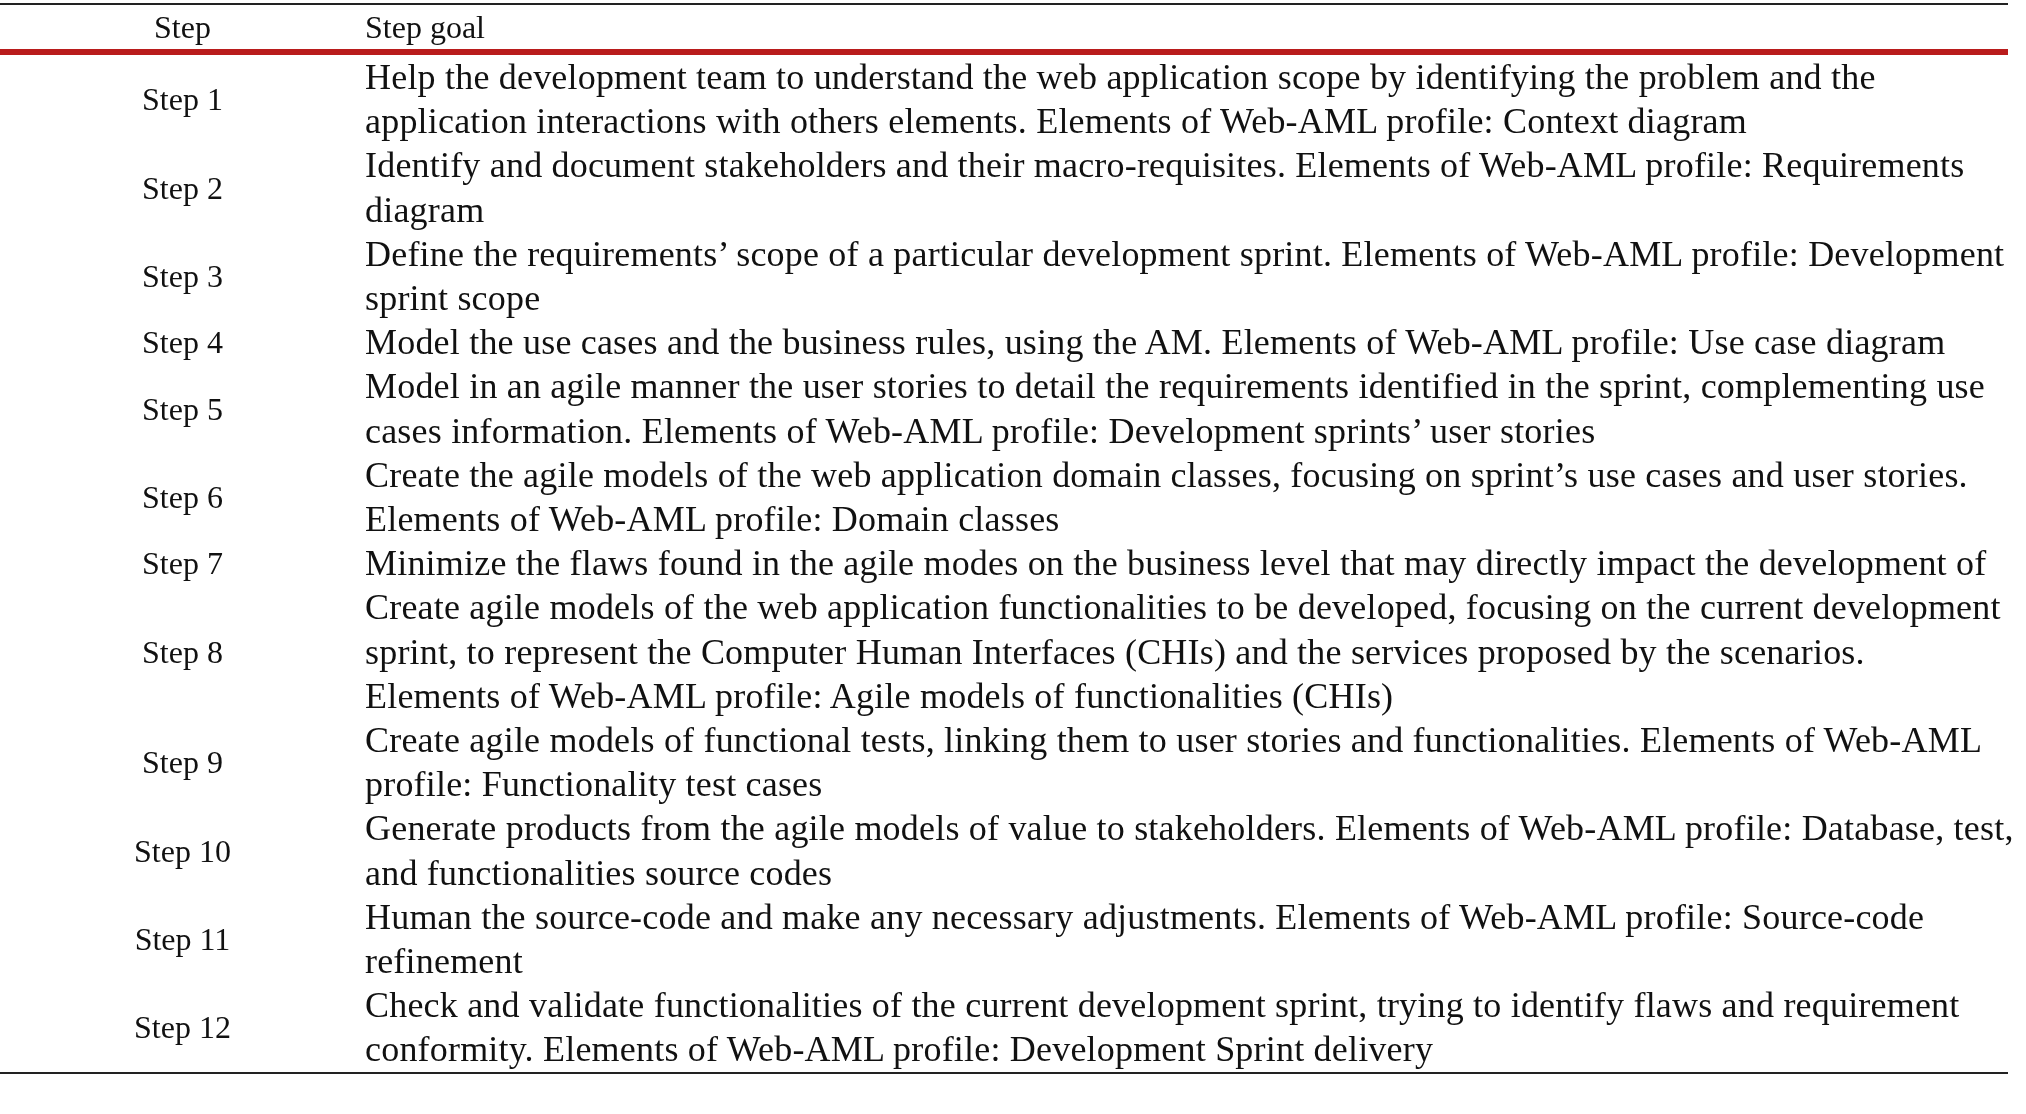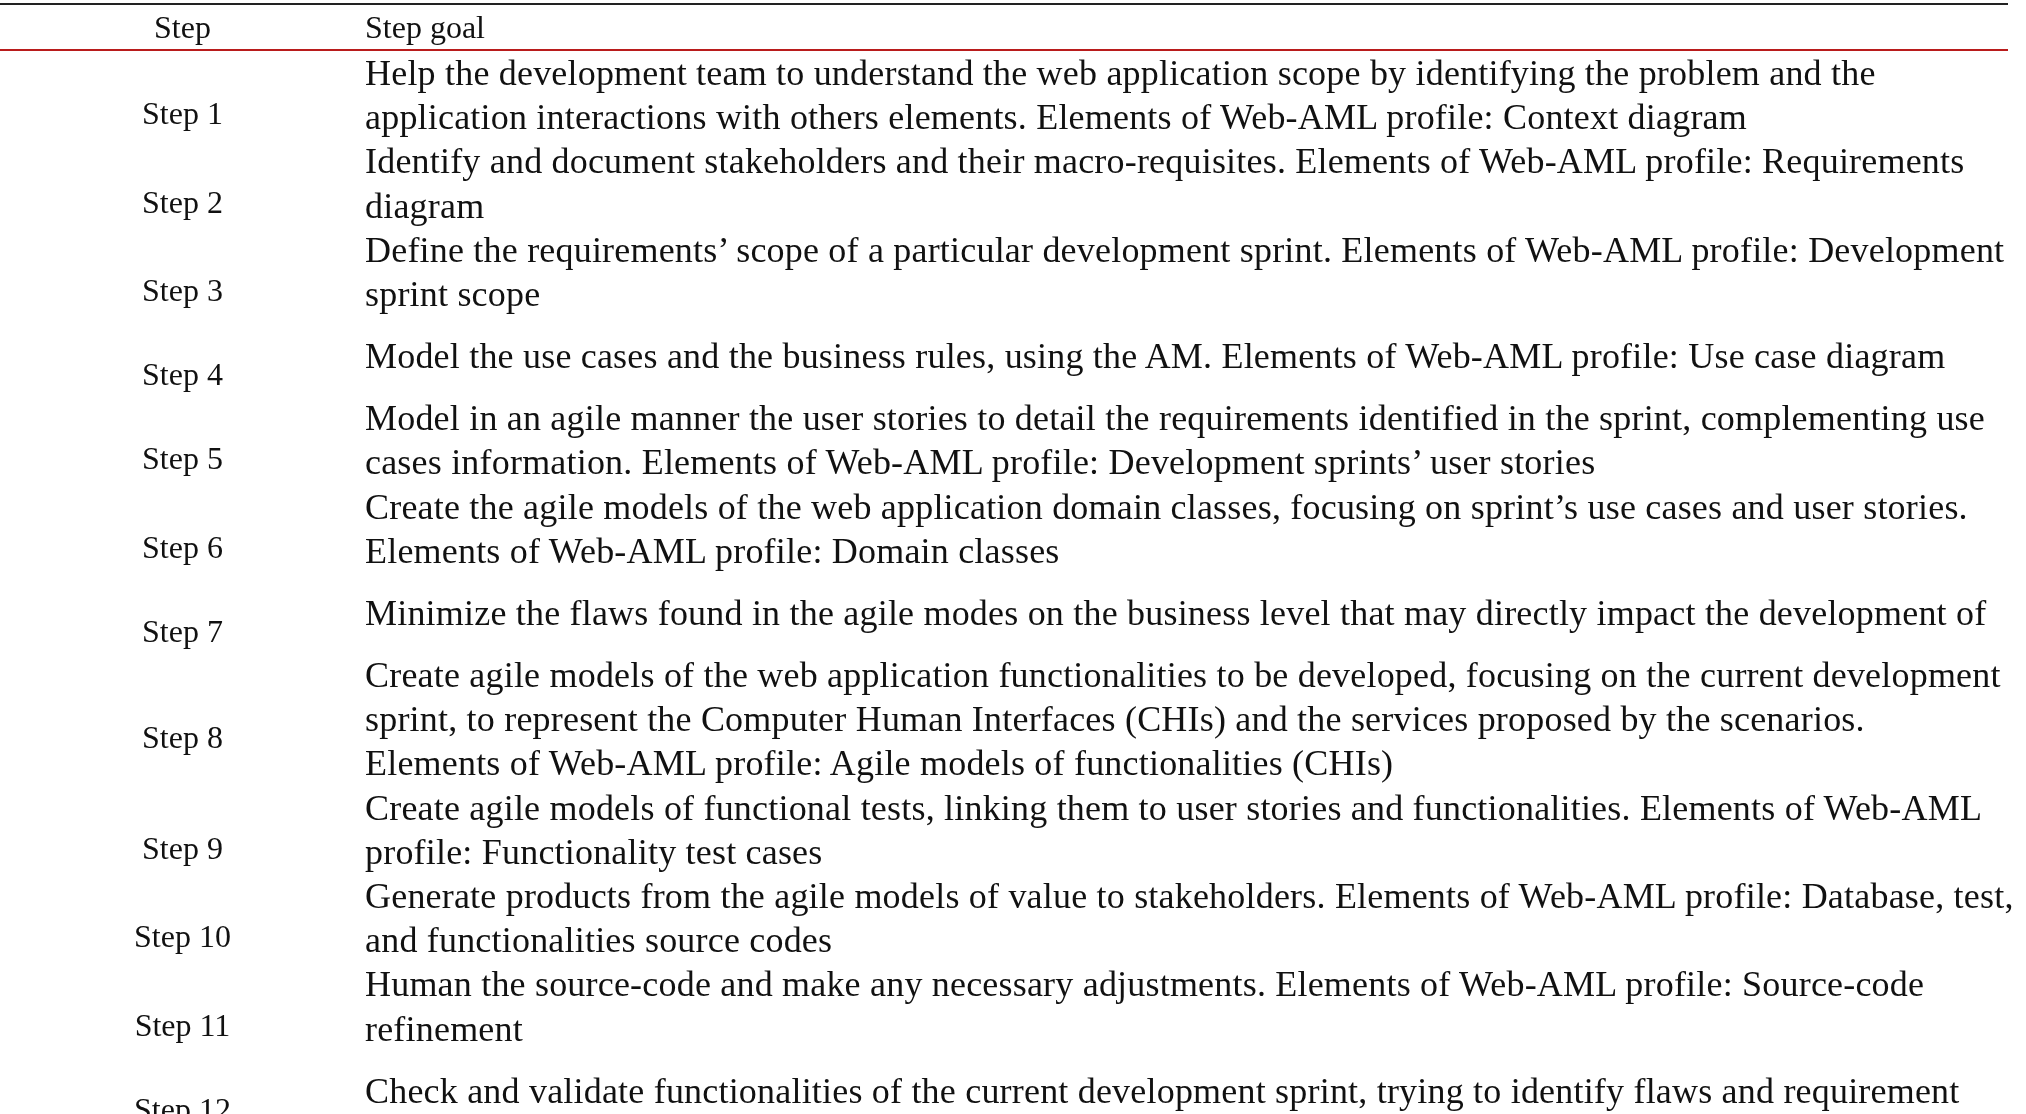--- a/index.html
+++ b/index.html
@@ -19,21 +19,21 @@
       position: absolute;
       left: 0;
       top: 3px;
       width: 2008px;
       border-top: 2px solid #222;
       border-bottom: 2px solid #222;
     }
     .thead {
       display: flex;
       height: 44px;
-      border-bottom: 2px solid #b91c1c;
+      border-bottom: 6px solid #b91c1c;
       align-items: center;
     }
     .col-step {
       width: 365px;
       flex: 0 0 365px;
       text-align: center;
     }
     .col-goal {
       flex: 1 1 auto;
       text-align: left;
@@ -42,21 +42,20 @@
       font-size: 32px;
       line-height: 44px;
     }
     .row {
       display: flex;
       align-items: center;
     }
     .step-label {
       font-size: 32px;
       line-height: 44px;
-      margin-top: 36px;
     }
     .goal-text {
       font-size: 36px;
       line-height: 44.2px;
       letter-spacing: 0.2px;
     }
     .goal-line {
       display: block;
       white-space: nowrap;
     }
@@ -143,16 +142,17 @@
         <div class="col-step step-label">Step 11</div>
         <div class="col-goal goal-text">
           <span class="goal-line">Human the source-code and make any necessary adjustments. Elements of Web-AML profile: Source-code</span>
           <span class="goal-line">refinement</span>
         </div>
       </div>
       <div class="row">
         <div class="col-step step-label">Step 12</div>
         <div class="col-goal goal-text">
           <span class="goal-line">Check and validate functionalities of the current development sprint, trying to identify flaws and requirement</span>
+          <span class="goal-line">conformity. Elements of Web-AML profile: Development Sprint delivery</span>
         </div>
       </div>
     </div>
 </div>
 
 </body></html>

